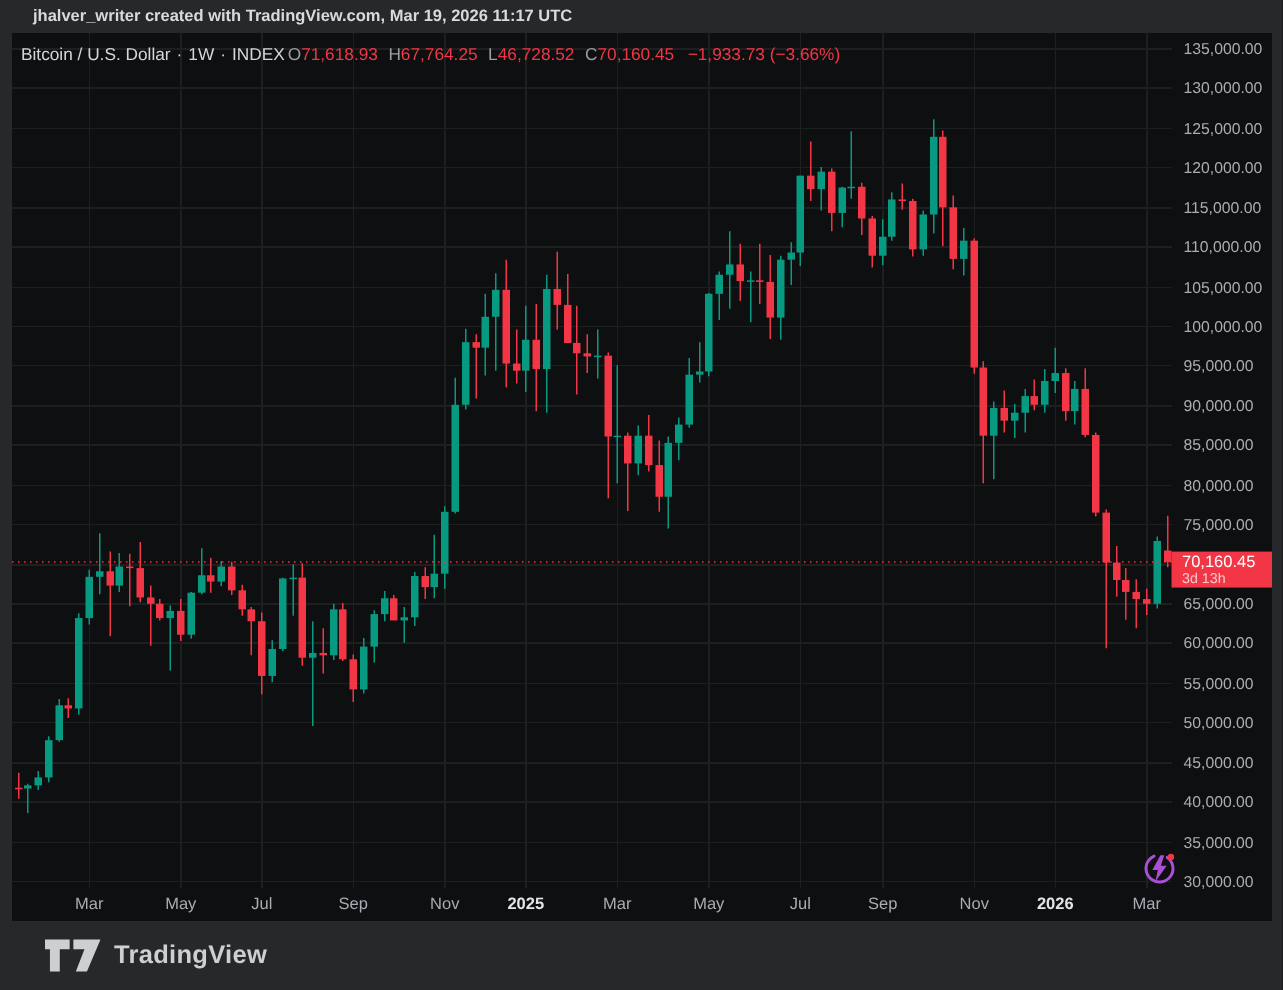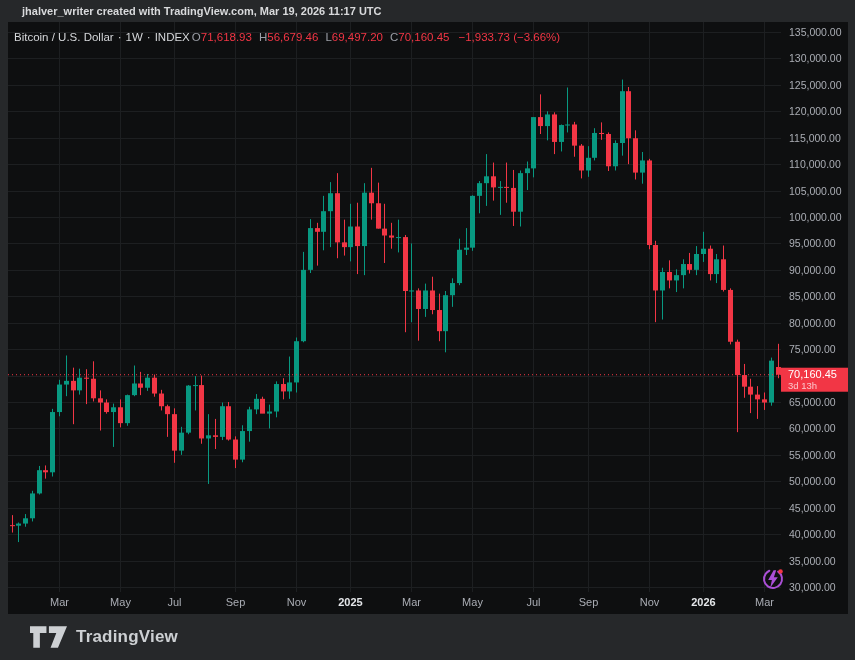--- a/index.html
+++ b/index.html
@@ -596,22 +596,22 @@
     </svg>
 
   <div class="legend">
     <span>Bitcoin / U.S. Dollar</span>
     <span class="sep">·</span>
     <span>1W</span>
     <span class="sep">·</span>
     <span>INDEX</span>
     <span class="ohlc-group">
       <span class="ohlc-pair"><span class="ohlc-letter">O</span><span class="val">71,618.93</span></span>
-      <span class="ohlc-pair"><span class="ohlc-letter">H</span><span class="val">56,679.46</span></span>
-      <span class="ohlc-pair"><span class="ohlc-letter">L</span><span class="val">69,497.20</span></span>
+      <span class="ohlc-pair"><span class="ohlc-letter">H</span><span class="val">67,764.25</span></span>
+      <span class="ohlc-pair"><span class="ohlc-letter">L</span><span class="val">46,728.52</span></span>
       <span class="ohlc-pair"><span class="ohlc-letter">C</span><span class="val">70,160.45</span></span>
     </span>
     <span class="change">−1,933.73 (−3.66%)</span>
   </div>
 
   <div class="lightning">
     <svg width="24" height="24" viewBox="0 0 24 24">
       <circle cx="12" cy="12" r="9" fill="none" stroke="#aa4fd6" stroke-width="2" stroke-dasharray="47 9.5" stroke-linecap="round" transform="rotate(-55 12 12)"></circle>
       <polygon points="12.6,3.2 7.2,13 10.9,13 9.2,20.8 16.8,10.2 12.9,10.2 15.2,3.2" fill="#aa4fd6"></polygon>
       <circle cx="19.6" cy="4.4" r="2.2" fill="#f23645"></circle>

